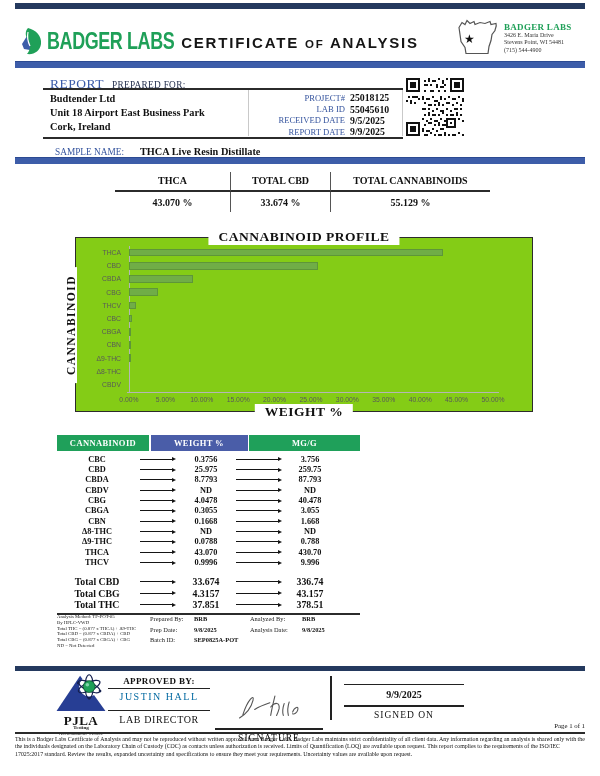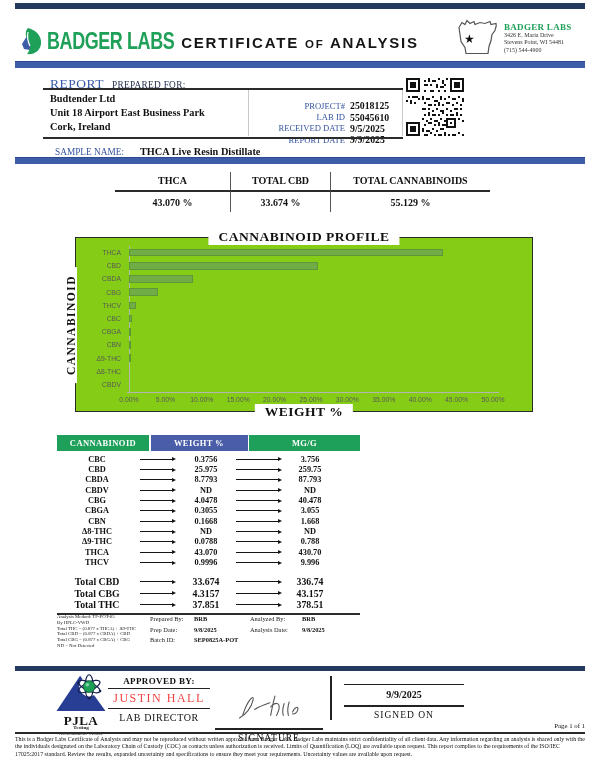--- a/index.html
+++ b/index.html
@@ -30,21 +30,21 @@
 
   
   .report-title { position:absolute; left:50px; top:74px; }
   .report-word { color:#3A5BA9; font-size:13.5px; letter-spacing:0.5px;margin-top:42px; }
   .prepared-word { color:#25304f; font-size:9.3px; letter-spacing:0.3px; margin-left:4px; }
   .rule1 { position:absolute; left:43px; top:88px; width:360px; height:1.6px; background:#2b2b2b; }
   .rule2 { position:absolute; left:43px; top:137px; width:360px; height:1.6px; background:#2b2b2b; }
   .client { position:absolute; left:50px; top:92px; font-weight:bold; font-size:10.3px; line-height:13.8px; }
   .vdiv1 { position:absolute; left:248px; top:90px; width:1px; height:46px; background:#c9c9c9; }
   .vdiv2 { position:absolute; left:402px; top:90px; width:1px; height:46px; background:#c9c9c9; }
-  .report-meta { position:absolute; left:253px; top:100px; width:148px; }
+  .report-meta { position:absolute; left:253px; top:92px; width:148px; }
   .meta-row { display:grid; grid-template-columns:92px 52px; column-gap:5px; height:11.4px; }
   .meta-label { text-align:right; color:#35549E; font-size:8.6px; align-self:center; white-space:nowrap; }
   .meta-value { font-weight:bold; font-size:9.8px; align-self:center; white-space:nowrap; }
   .sample-row { position:absolute; left:55px; top:141px; }
   .sample-label { color:#35549E; font-size:9.3px; }
   .sample-value { font-weight:bold; font-size:10.3px; margin-left:12px; }
   .qr { position:absolute; left:406px; top:78px; width:58px; height:58px; }
 
   
   .summary { position:absolute; left:115px; top:172px; width:375px;
@@ -109,21 +109,21 @@
   .pair-value { font-size:6.4px; font-weight:bold; color:#111; white-space:nowrap; }
 
   
   .pjla { position:absolute; left:42px; top:671px; width:78px; text-align:center; }
   .pjla-name { font-weight:bold; font-size:13px; line-height:8px; letter-spacing:0.5px; }
   .pjla-testing { font-weight:bold; font-size:5px; line-height:5.6px; }
   .pjla-accred { font-size:4.8px; line-height:5.8px; color:#222; }
   .approved { position:absolute; left:108px; top:676px; width:102px; text-align:center; }
   .approved-label { font-weight:bold; font-size:9px; letter-spacing:0.4px; padding-bottom:2px;
                     border-bottom:1.6px solid #222; }
-  .approver { color:#ef4444; font-size:12px; letter-spacing:1.5px; padding:2px 0 2px;
+  .approver { color:#0369a1; font-size:10px; letter-spacing:1.5px; padding:2px 0 8px;
               border-bottom:1.6px solid #222; white-space:nowrap; }
   .approver-title { font-size:10px; letter-spacing:0.6px; padding-top:3px; }
   .sig-block { position:absolute; left:215px; top:691px; width:108px; text-align:center; }
   .sig-rule { height:1.6px; background:#222; margin-top:1px; }
   .sig-label { font-size:9.5px; letter-spacing:1px; padding-top:3px; }
   .vdiv-app { position:absolute; left:330px; top:676px; width:1.6px; height:44px; background:#222; }
   .signed-block { position:absolute; left:344px; top:672px; width:120px; text-align:center; }
   .signed-date { border-top:1.6px solid #222; margin-top:12px; padding-top:4px;
                  font-weight:bold; font-size:10px; }
   .signed-rule { height:1.6px; background:#222; margin-top:5px; }

